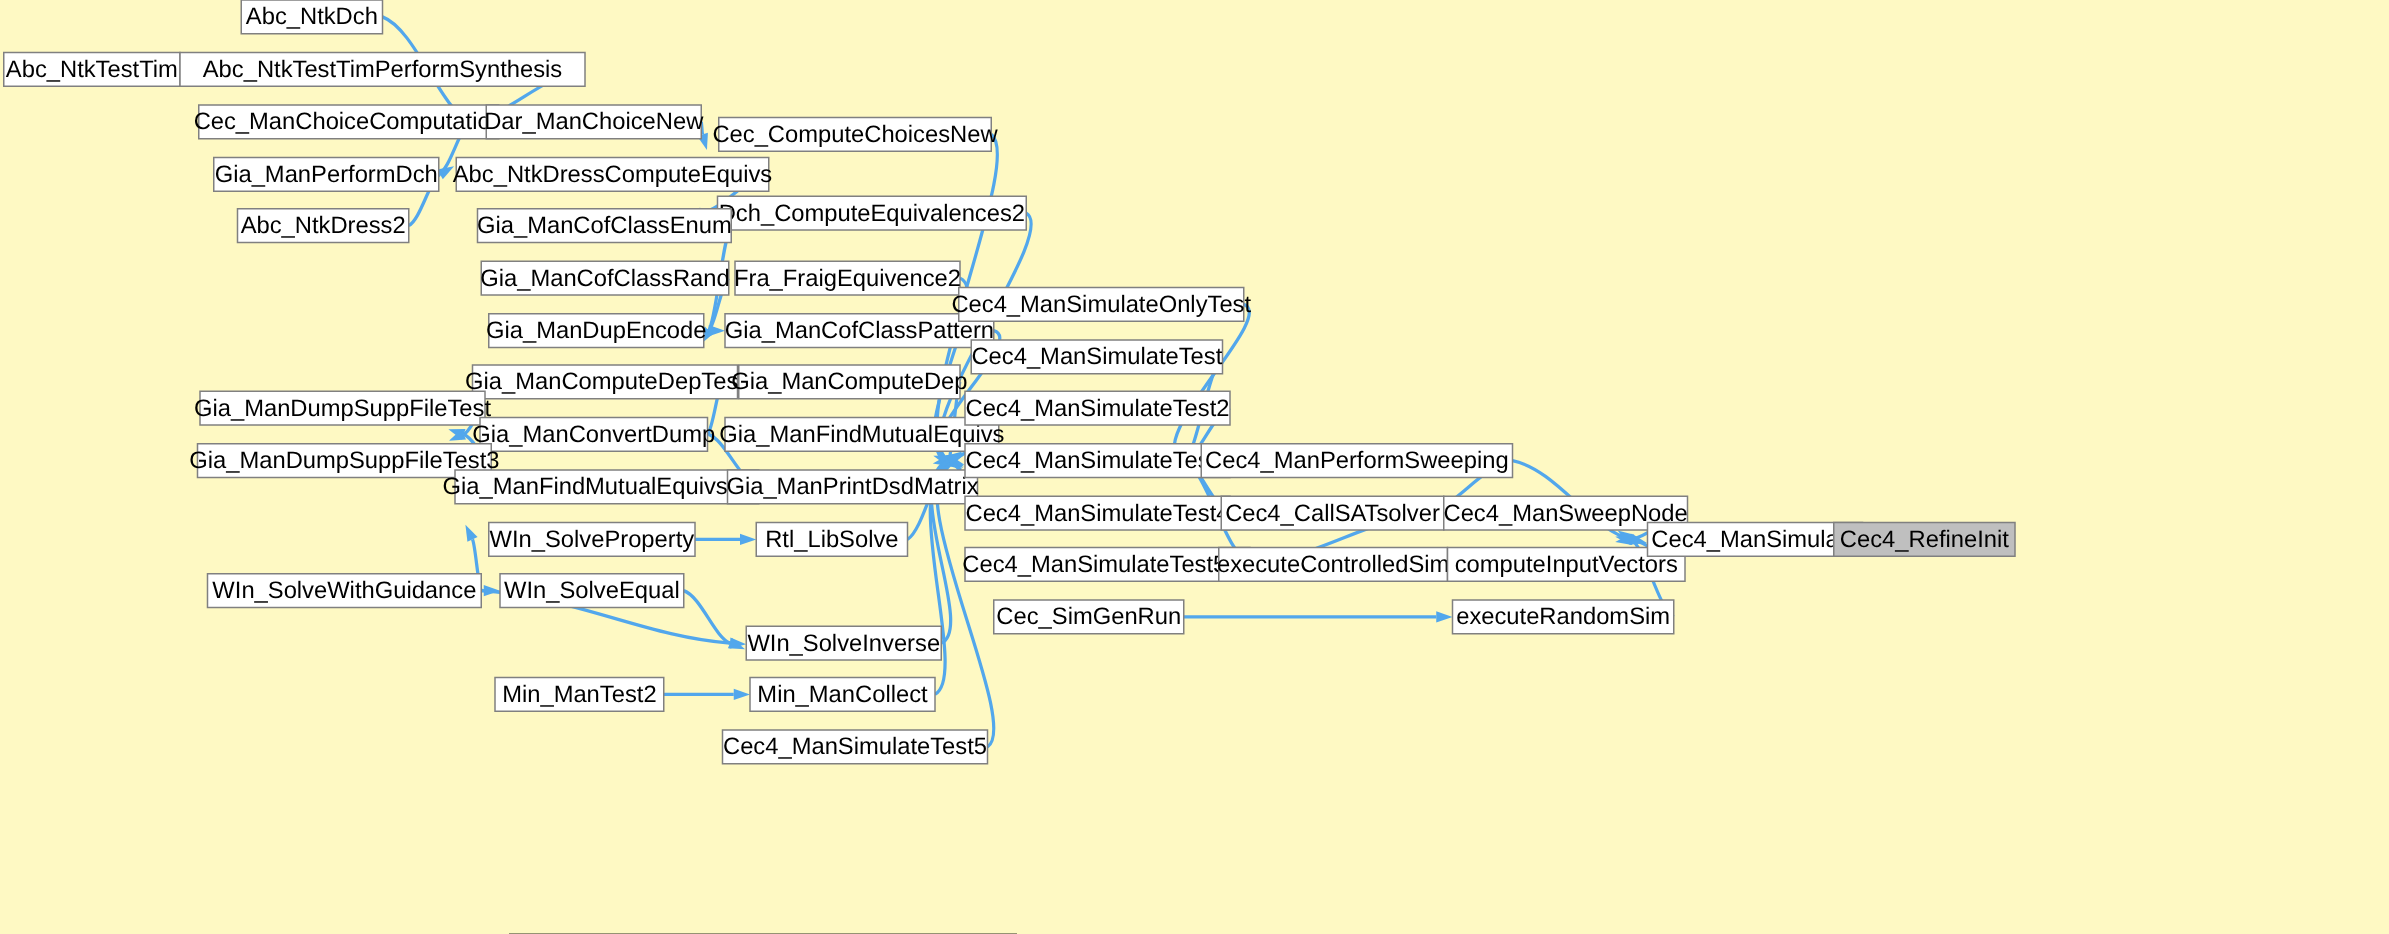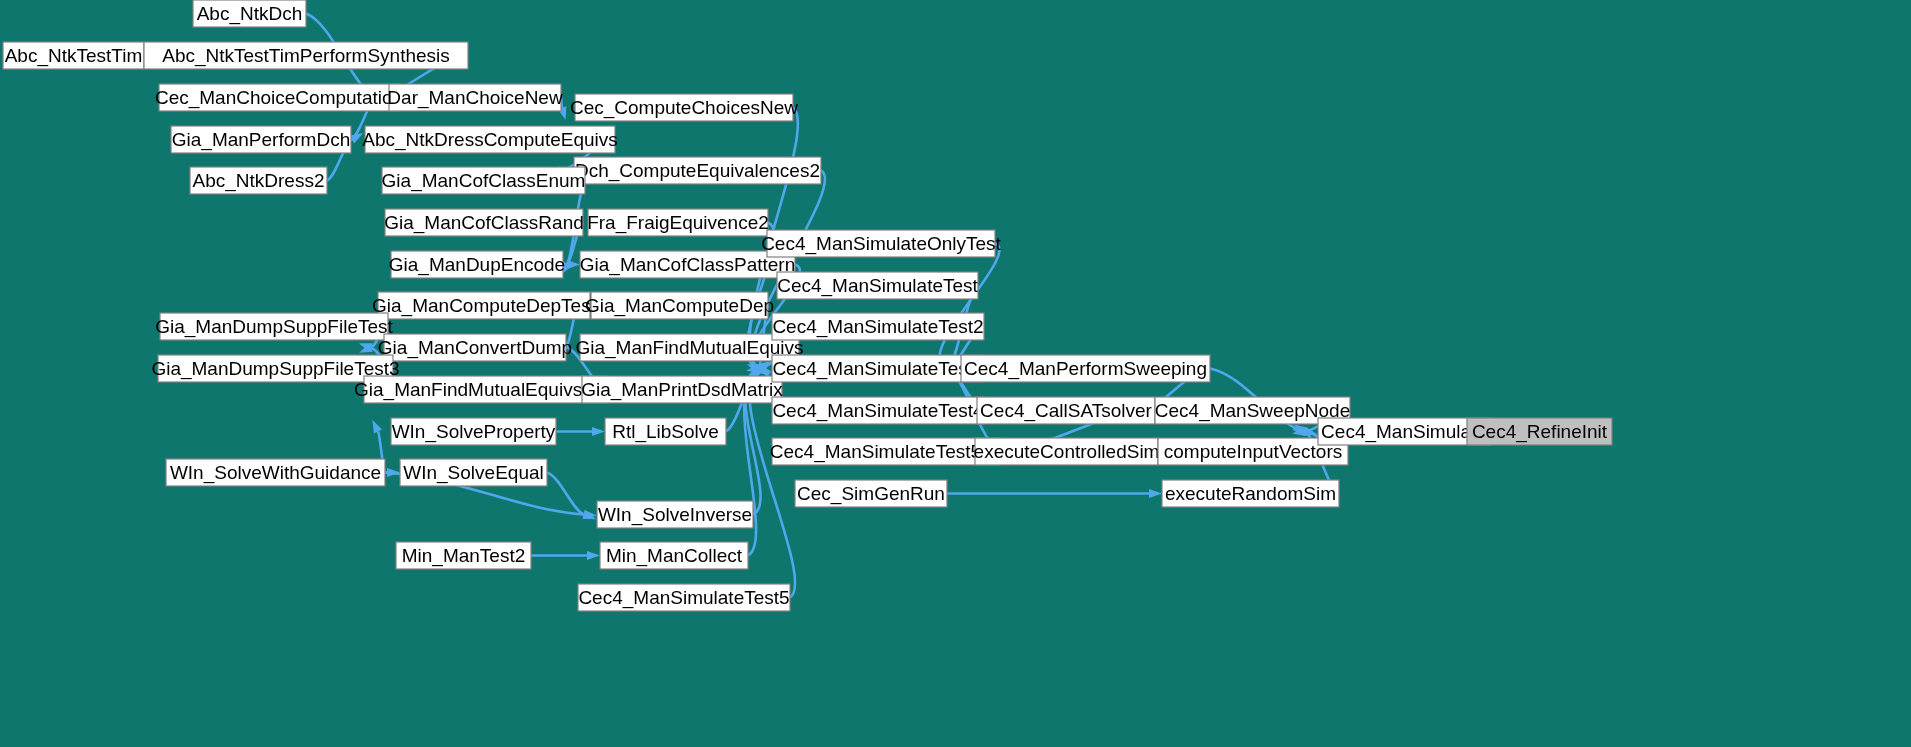--- a/index.html
+++ b/index.html
@@ -4,21 +4,21 @@
 <style>
   html, body {
     margin: 0;
     padding: 0;
     background: #000000;
   }
   #graph-root {
     position: relative;
     width: 1911px;
     height: 747px;
-    background: #0f766e;
+    background: #fef9c3;
     font-family: "Liberation Sans", sans-serif;
     overflow: hidden;
   }
   svg#graph-canvas {
     position: absolute;
     left: 0;
     top: 0;
     width: 1911px;
     height: 747px;
     display: block;

